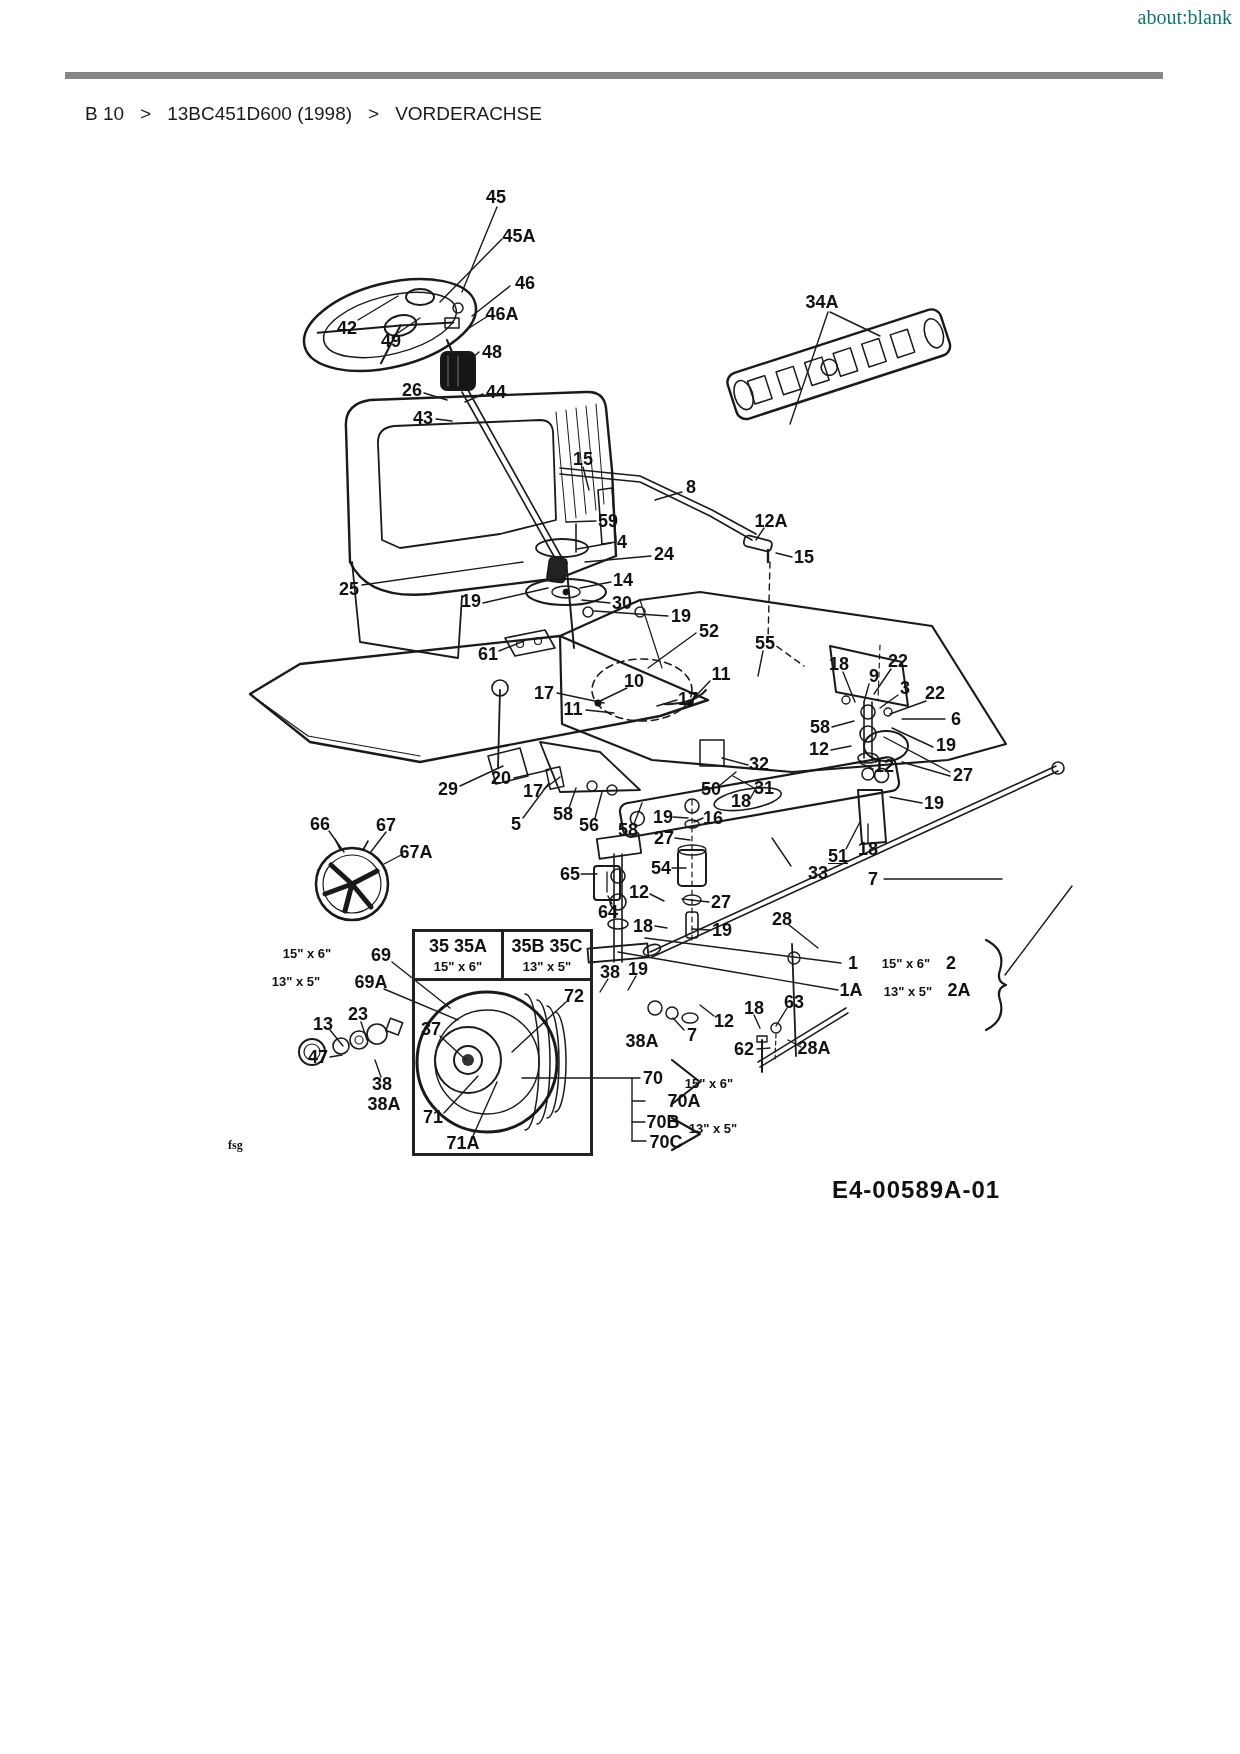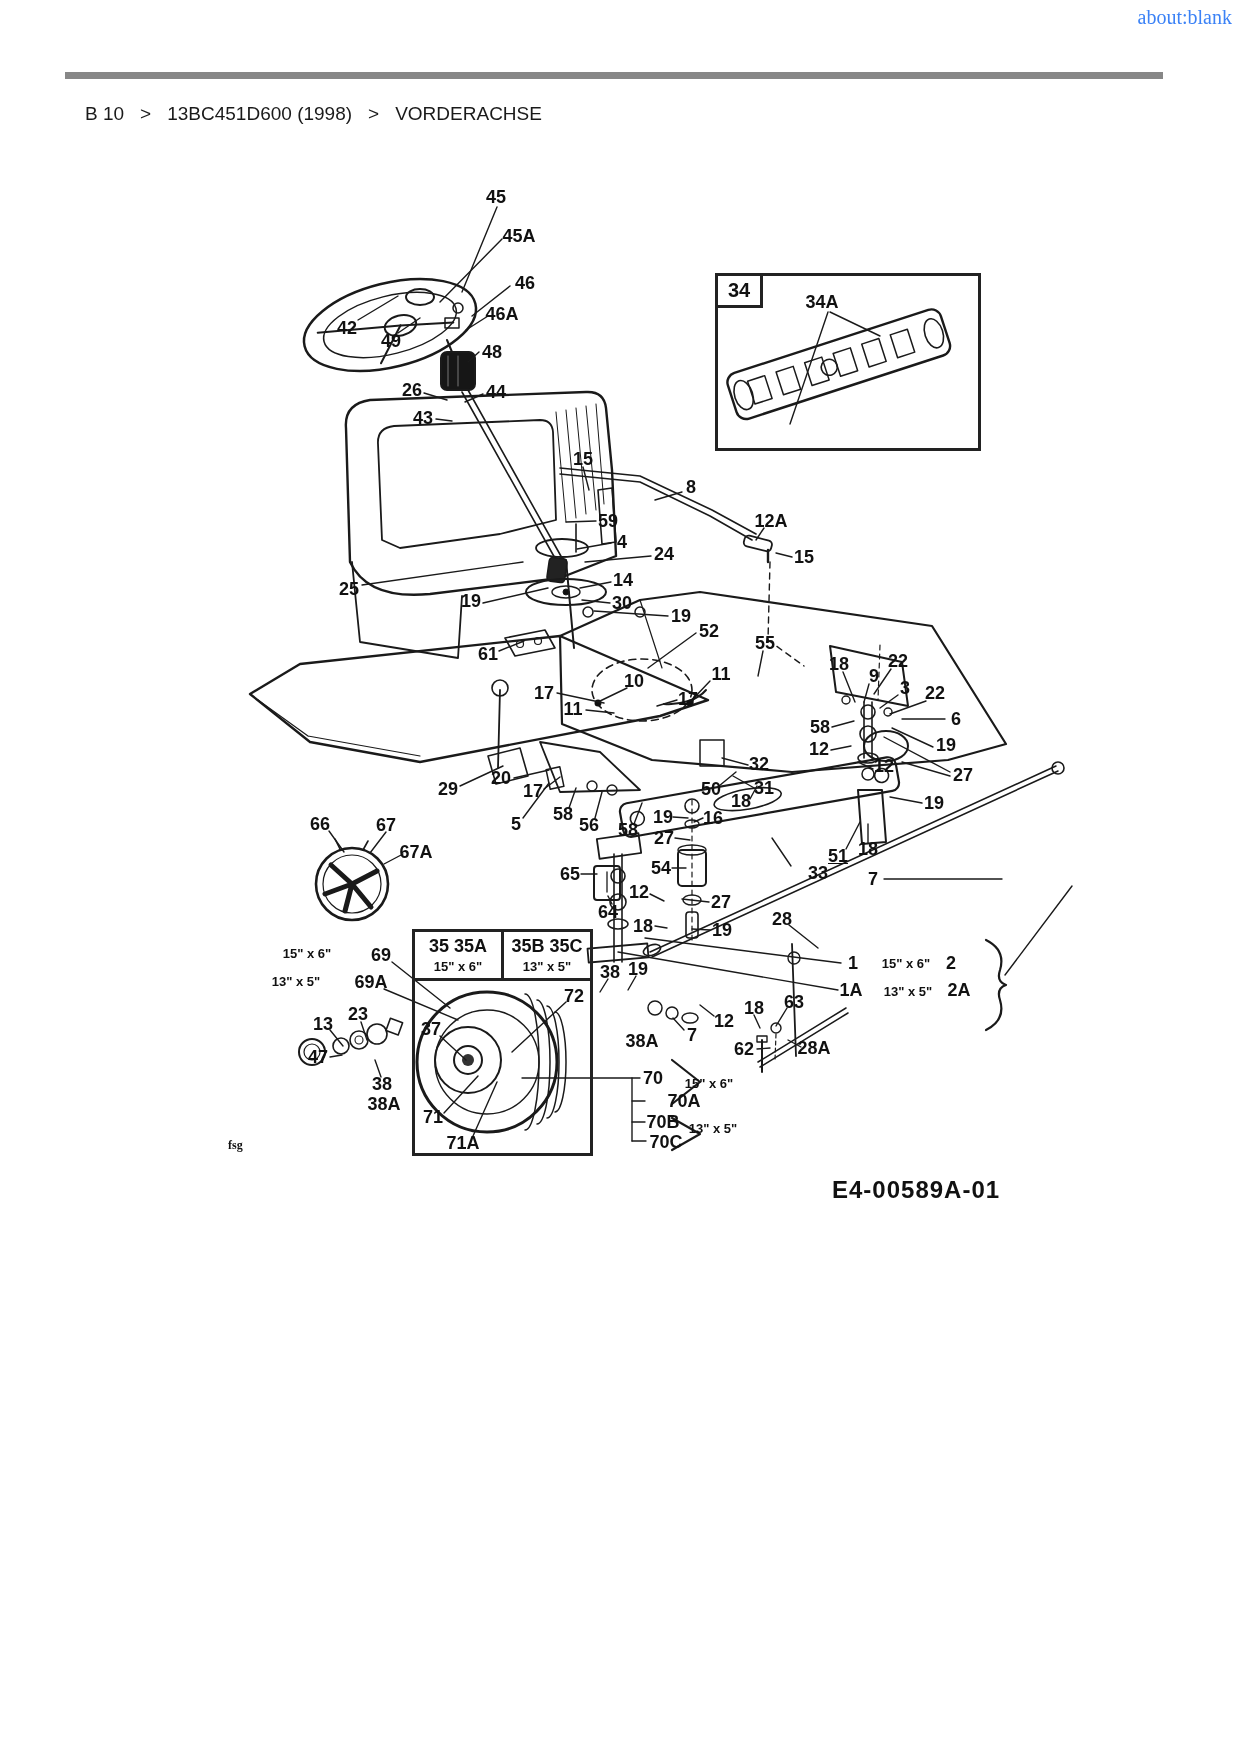--- a/index.html
+++ b/index.html
@@ -1,17 +1,17 @@
 <!DOCTYPE html>
 <html><head>
 <meta charset="utf-8">
 <style>
   html,body{margin:0;padding:0;background:#fff;}
   body{width:1240px;height:1754px;position:relative;font-family:"Liberation Sans",sans-serif;color:#111;overflow:hidden;}
-  .hdr-right{position:absolute;top:6px;right:8px;font-family:"Liberation Serif",serif;font-size:20px;color:#3b82f6;}
+  .hdr-right{position:absolute;top:6px;right:8px;font-family:"Liberation Serif",serif;font-size:20px;color:#0f766e;}
   .rule{position:absolute;left:65px;top:72px;width:1098px;height:7px;background:#878787;}
   .breadcrumb{position:absolute;left:85px;top:103px;display:flex;gap:16px;font-size:19px;color:#1a1a1a;}
   .diagram{position:absolute;left:0;top:0;width:1240px;height:1754px;}
   .diagram svg{position:absolute;left:0;top:0;}
   .part-label{position:absolute;transform:translate(-50%,-50%);font-weight:bold;font-size:18px;line-height:1;white-space:nowrap;color:#111;z-index:5;}
   .part-label.s{font-size:13px;}
   .inset-box{position:absolute;left:715px;top:273px;width:260px;height:172px;border:3px solid #222;z-index:2;}
   .inset-box .tag{position:absolute;left:-3px;top:-3px;border:3px solid #222;background:#fff;padding:3px 10px;font-weight:bold;font-size:20px;}
   .wheel-box{position:absolute;left:412px;top:929px;width:181px;height:227px;border:3px solid #222;z-index:2;box-sizing:border-box;}
   .wheel-box .hdr{display:flex;border-bottom:3px solid #222;height:49px;box-sizing:border-box;}
@@ -302,23 +302,20 @@
         <line x1="757" y1="1049" x2="770" y2="1048"></line>
           <line x1="801" y1="1047" x2="788" y2="1040"></line>
       </g>
 
       <path d="M672,1060 L700,1082 L672,1104" stroke-width="2.2"></path>
       <path d="M672,1118 L700,1134 L672,1150" stroke-width="2.2"></path>
       <path d="M986,940 C1002,948 1003,960 1000,970 C997,979 1000,983 1006,985 C1000,987 997,991 1000,1000 C1003,1010 1002,1022 986,1030" stroke-width="2.2"></path>
     </g>
   </svg>
 
-  <div class="inset-box">
-    <div class="tag">34</div>
-  </div>
 
   <div class="wheel-box">
     <div class="hdr">
       <div class="cell c1">
         <div class="num">35  35A</div>
         <div class="size">15" x 6"</div>
       </div>
       <div class="cell">
         <div class="num">35B 35C</div>
         <div class="size">13" x 5"</div>

